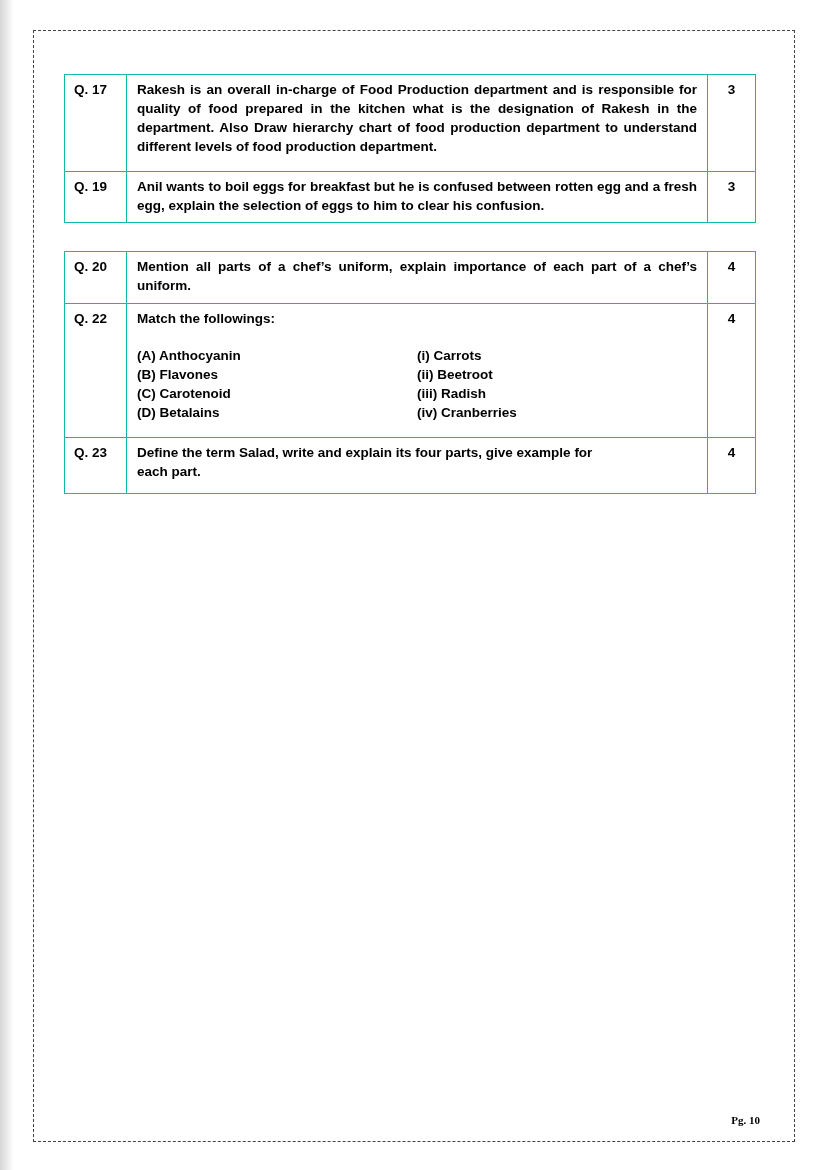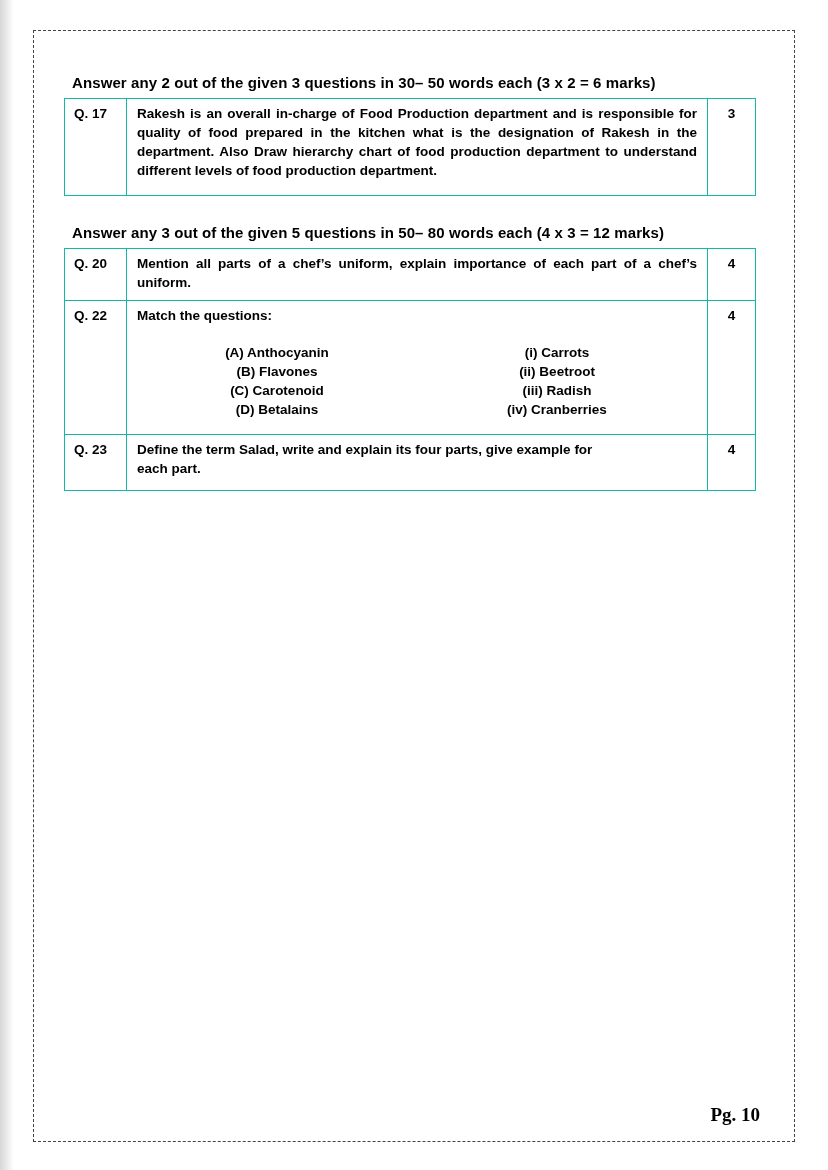--- a/index.html
+++ b/index.html
@@ -54,67 +54,70 @@
   td.col-text  { padding: 6px 10px 6px 10px; text-align: justify; }
   td.col-marks { width: 48px; text-align: center; padding: 6px 4px; font-size: 14px; }
   tr.rh-97  td { height: 97px; }
   tr.rh-57  td { height: 57px; }
   tr.rh-51  td { height: 51px; }
   tr.rh-52  td { height: 52px; margin-top: 8px; }
   tr.rh-76  td { height: 76px; }
   tr.rh-133 td { height: 134px; }
   tr.rh-56  td { height: 56px; margin-left: 36px; }
   .preline { white-space: pre-line; }
-  .match-list { margin-top: 18px; text-align: center; }
+  .match-list { margin-top: 18px; text-align: left; }
   .match-row { display: flex; }
   .match-left  { flex: 0 0 50%; }
   .match-right { flex: 1 1 auto; }
   .page-footer {
     position: absolute;
     right: 68px;
     bottom: 44px;
     font-family: "Liberation Serif", serif;
     font-weight: bold;
-    font-size: 19px;
+    font-size: 11px;
   }
 </style>
 </head>
 <body>
 
 <div class="scan-edge"></div>
 <div class="border-frame"></div>
 
 <div class="content">
 
   <div class="section">
-    <div class="section-heading">Answer any 2 out of the given 3 questions in 30– 50 words each (3 x 2 = 6 marks)</div>
     <table class="q-table">
       <tbody>
         <tr class="rh-97">
           <td class="col-num">Q. 17</td>
           <td class="col-text">Rakesh is an overall in-charge of Food Production department and is responsible for quality of food prepared in the kitchen what is the designation of Rakesh in the department. Also Draw hierarchy chart of food production department to understand different levels of food production department.</td>
           <td class="col-marks">3</td>
         </tr>
+        <tr class="rh-51">
+          <td class="col-num">Q. 19</td>
+          <td class="col-text">Anil wants to boil eggs for breakfast but he is confused between rotten egg and a fresh egg, explain the selection of eggs to him to clear his confusion.</td>
+          <td class="col-marks">3</td>
+        </tr>
       </tbody>
     </table>
   </div>
 
   <div class="section">
-    <div class="section-heading">Answer any 3 out of the given 5 questions in 50– 80 words each (4 x 3 = 12 marks)</div>
     <table class="q-table">
       <tbody>
         <tr class="rh-52">
           <td class="col-num">Q. 20</td>
           <td class="col-text">Mention all parts of a chef’s uniform, explain importance of each part of a chef’s uniform.</td>
           <td class="col-marks">4</td>
         </tr>
         <tr class="rh-133">
           <td class="col-num">Q. 22</td>
           <td class="col-text">
-            <span>Match the questions:</span>
+            <span>Match the followings:</span>
             <div class="match-list">
               <div class="match-row">
                 <span class="match-left">(A) Anthocyanin</span>
                 <span class="match-right">(i)  Carrots</span>
               </div>
               <div class="match-row">
                 <span class="match-left">(B) Flavones</span>
                 <span class="match-right">(ii)  Beetroot</span>
               </div>
               <div class="match-row">

